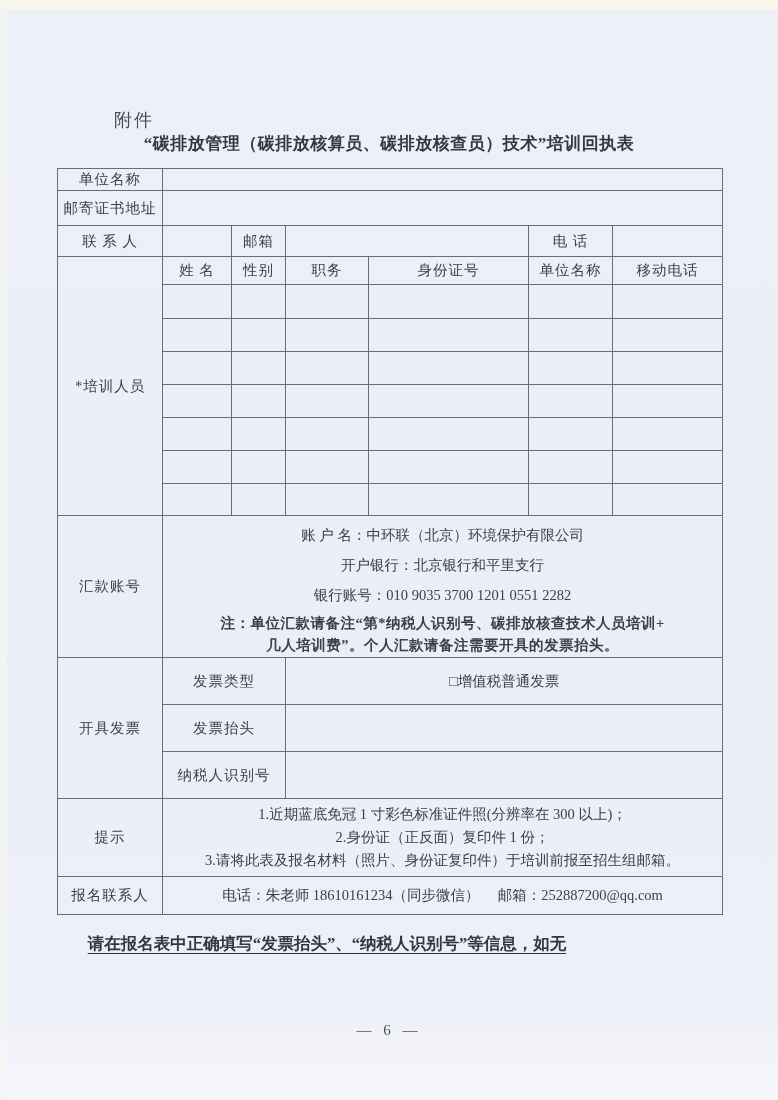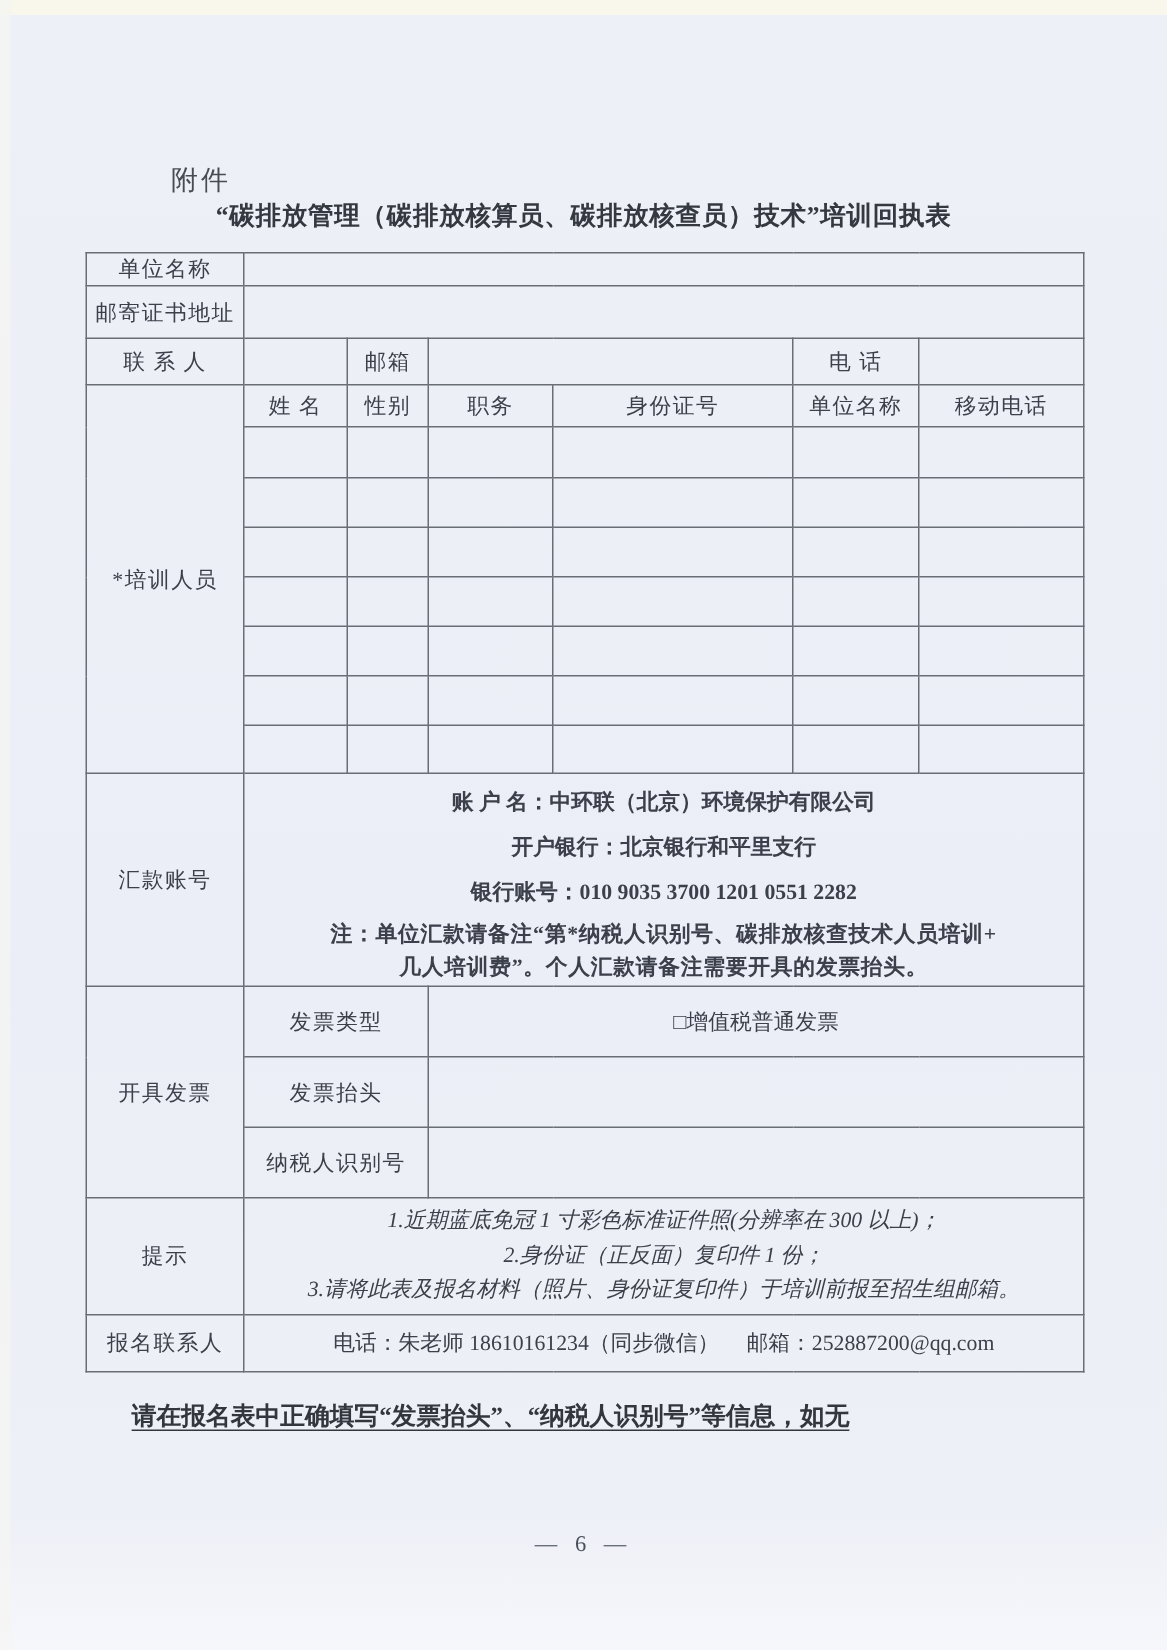--- a/index.html
+++ b/index.html
@@ -62,23 +62,23 @@
     vertical-align: middle;
     padding: 0;
     overflow: hidden;
   }
   td.lab { letter-spacing: 1px; }
   td.left-pad {
     text-align: left;
     padding-left: 12px;
     padding-right: 8px;
   }
-  .remit-line { margin: 6px 0 6px 0; line-height: 24px; font-weight: bold; }
+  .remit-line { margin: 6px 0 6px 0; line-height: 24px; }
   .remit-note { font-weight: bold; line-height: 21.5px; letter-spacing: .5px; }
-  .tips-line { line-height: 23px; font-style: italic; }
+  .tips-line { line-height: 23px; }
   .footer-note {
     position: absolute;
     left: 0; top: 930px;
     width: 654px;
     text-align: center;
     font-weight: bold;
     font-size: 16.5px;
     color: #32363e;
     line-height: 27px;
   }

